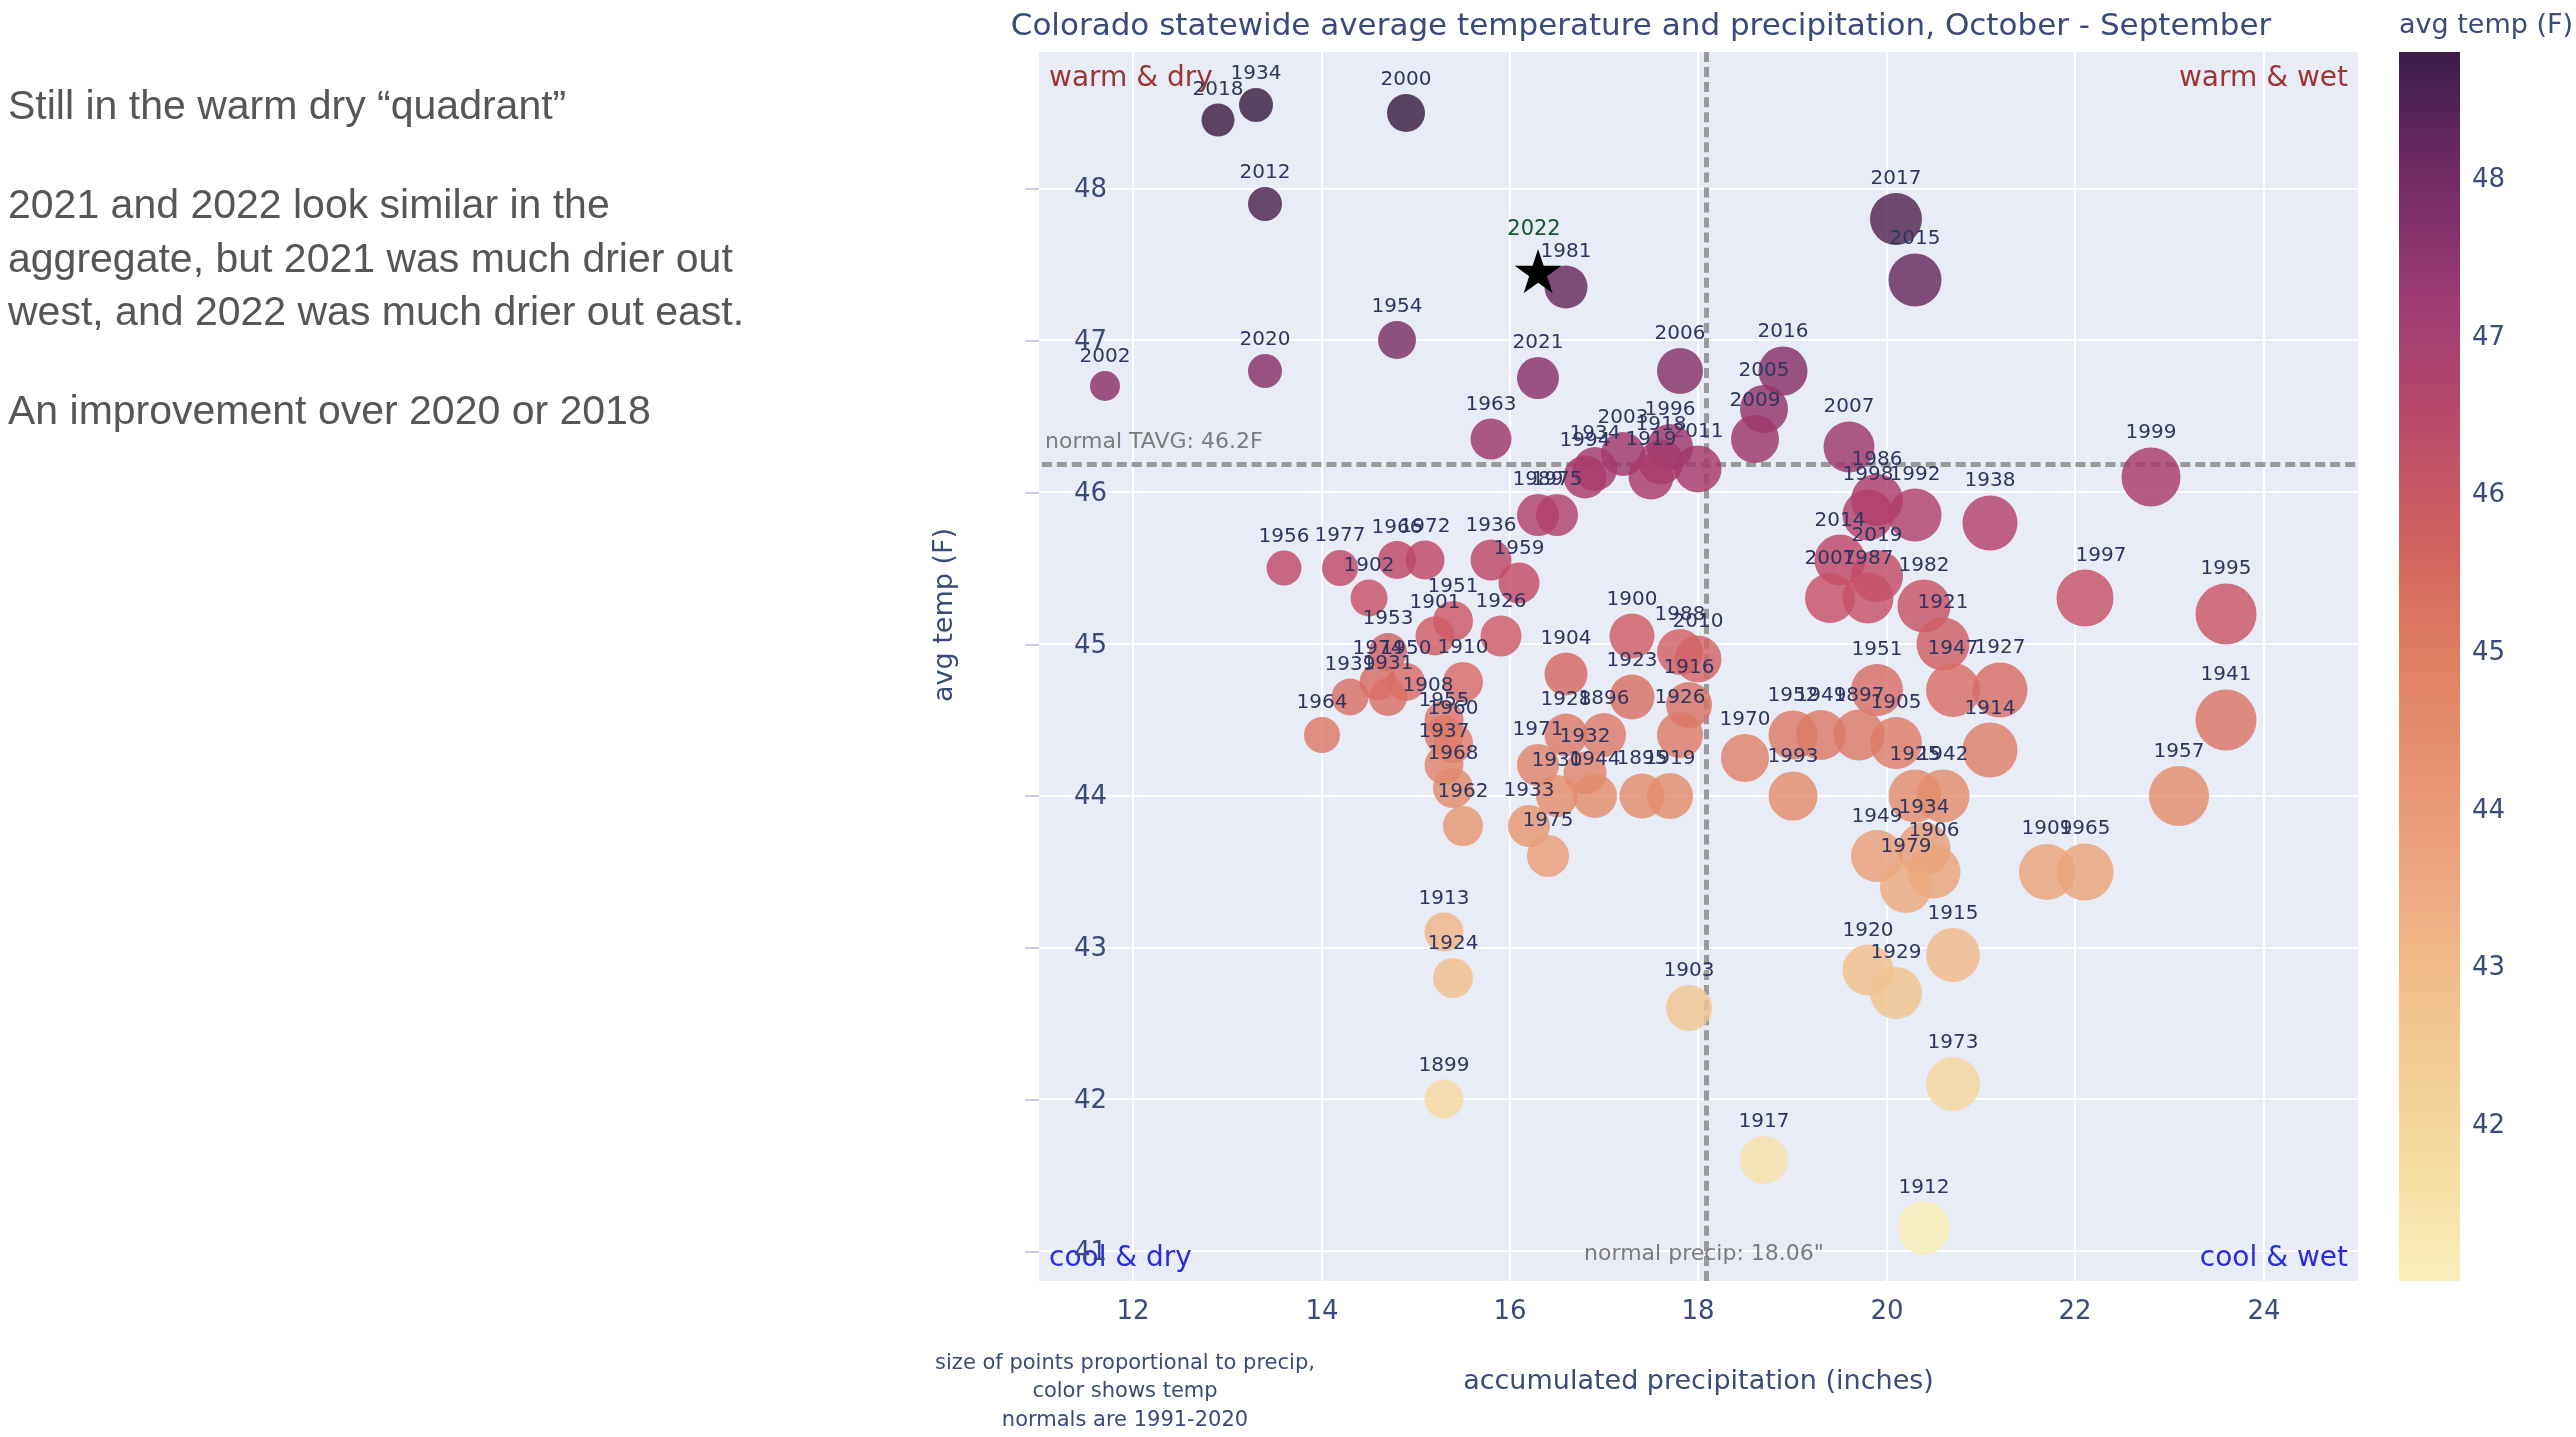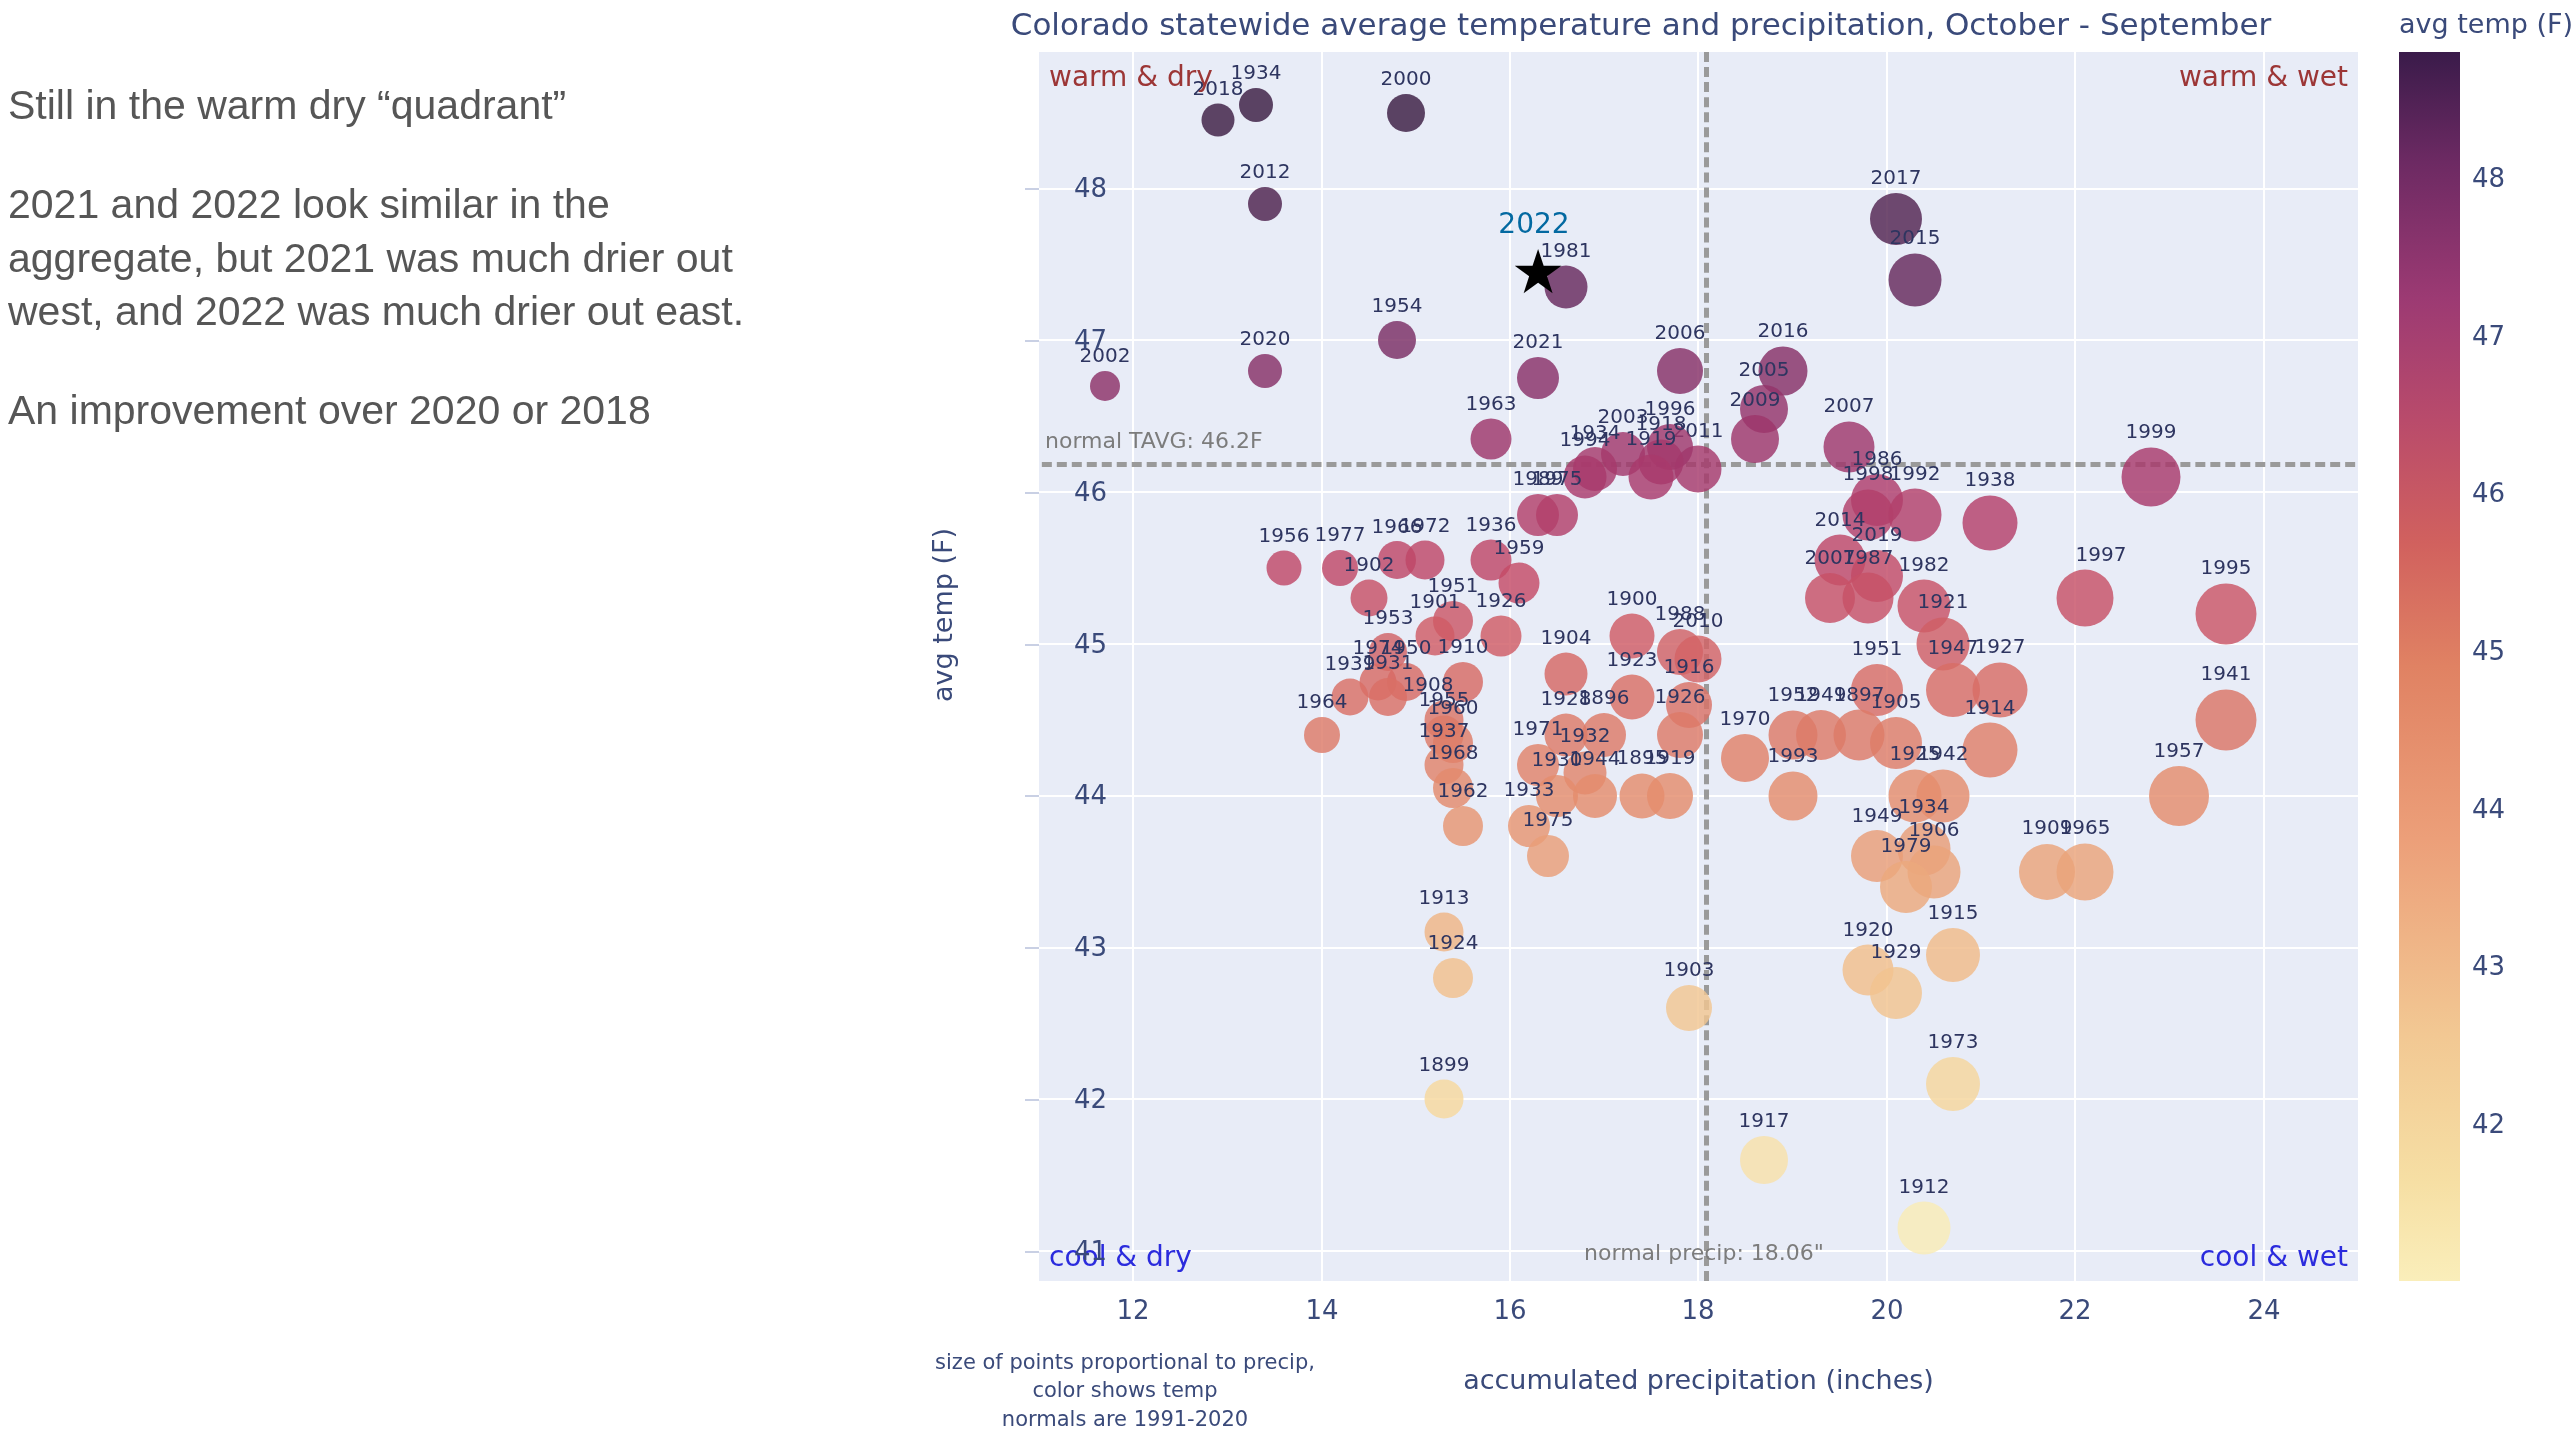--- a/index.html
+++ b/index.html
@@ -71,21 +71,21 @@
     font-family:"DejaVu Sans",sans-serif;
     font-size:20px;color:#2e3560;white-space:nowrap;
     pointer-events:none;
   }
   #star-2022{
     position:absolute;transform:translate(-50%,-50%);
     font-size:61px;line-height:0.8;color:#000000;
   }
   #star-2022-label{
     position:absolute;transform:translate(-50%,-100%);
-    font-family:"DejaVu Sans",sans-serif;font-size:28px;color:#0369a1;
+    font-family:"DejaVu Sans",sans-serif;font-size:21px;color:#14532d;
   }
   
   .ytick{
     position:absolute;right:1469px;transform:translateY(-50%);
     font-family:"DejaVu Sans",sans-serif;font-size:26px;color:#3a4a7a;
   }
   .ytickmark{position:absolute;width:14px;height:2px;background:#c9d0e4;}
   .xtick{
     position:absolute;transform:translateX(-50%);
     font-family:"DejaVu Sans",sans-serif;font-size:26px;color:#3a4a7a;

